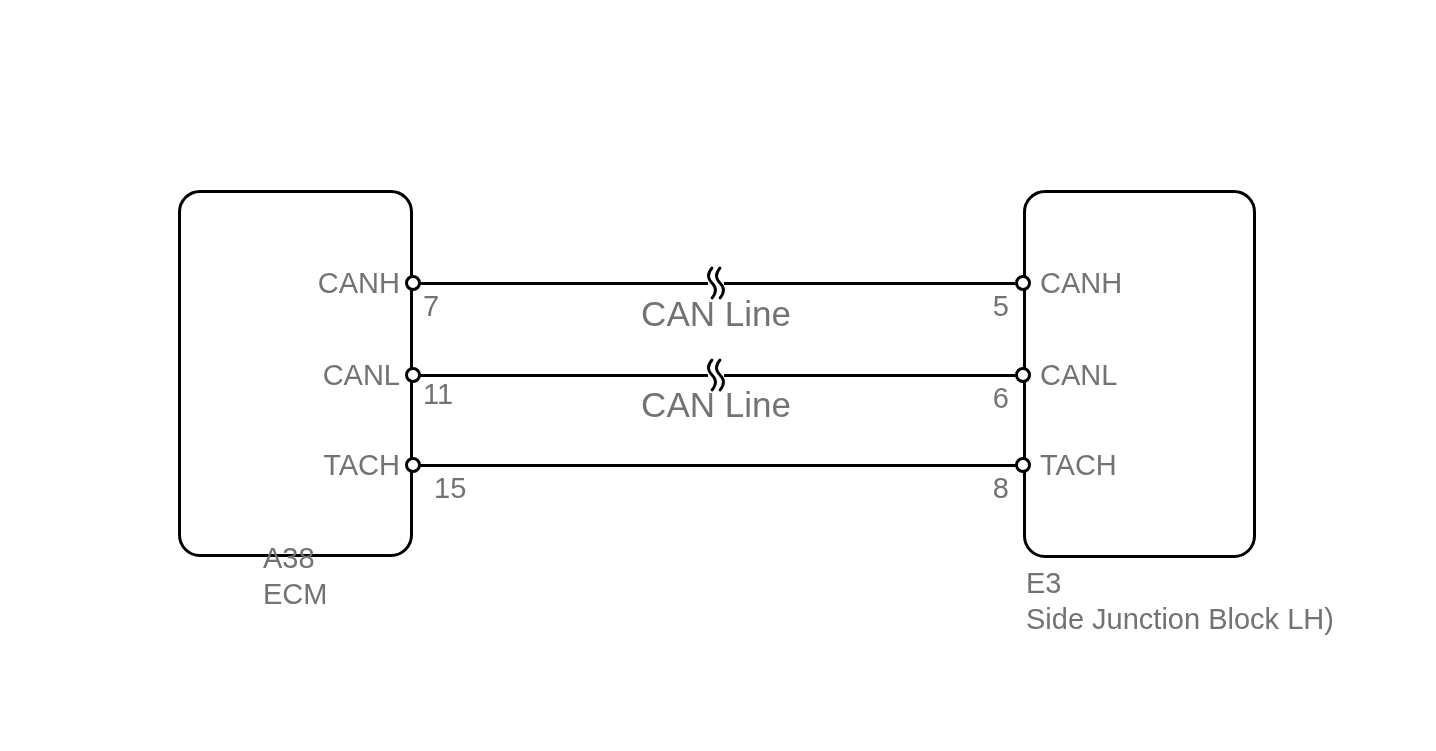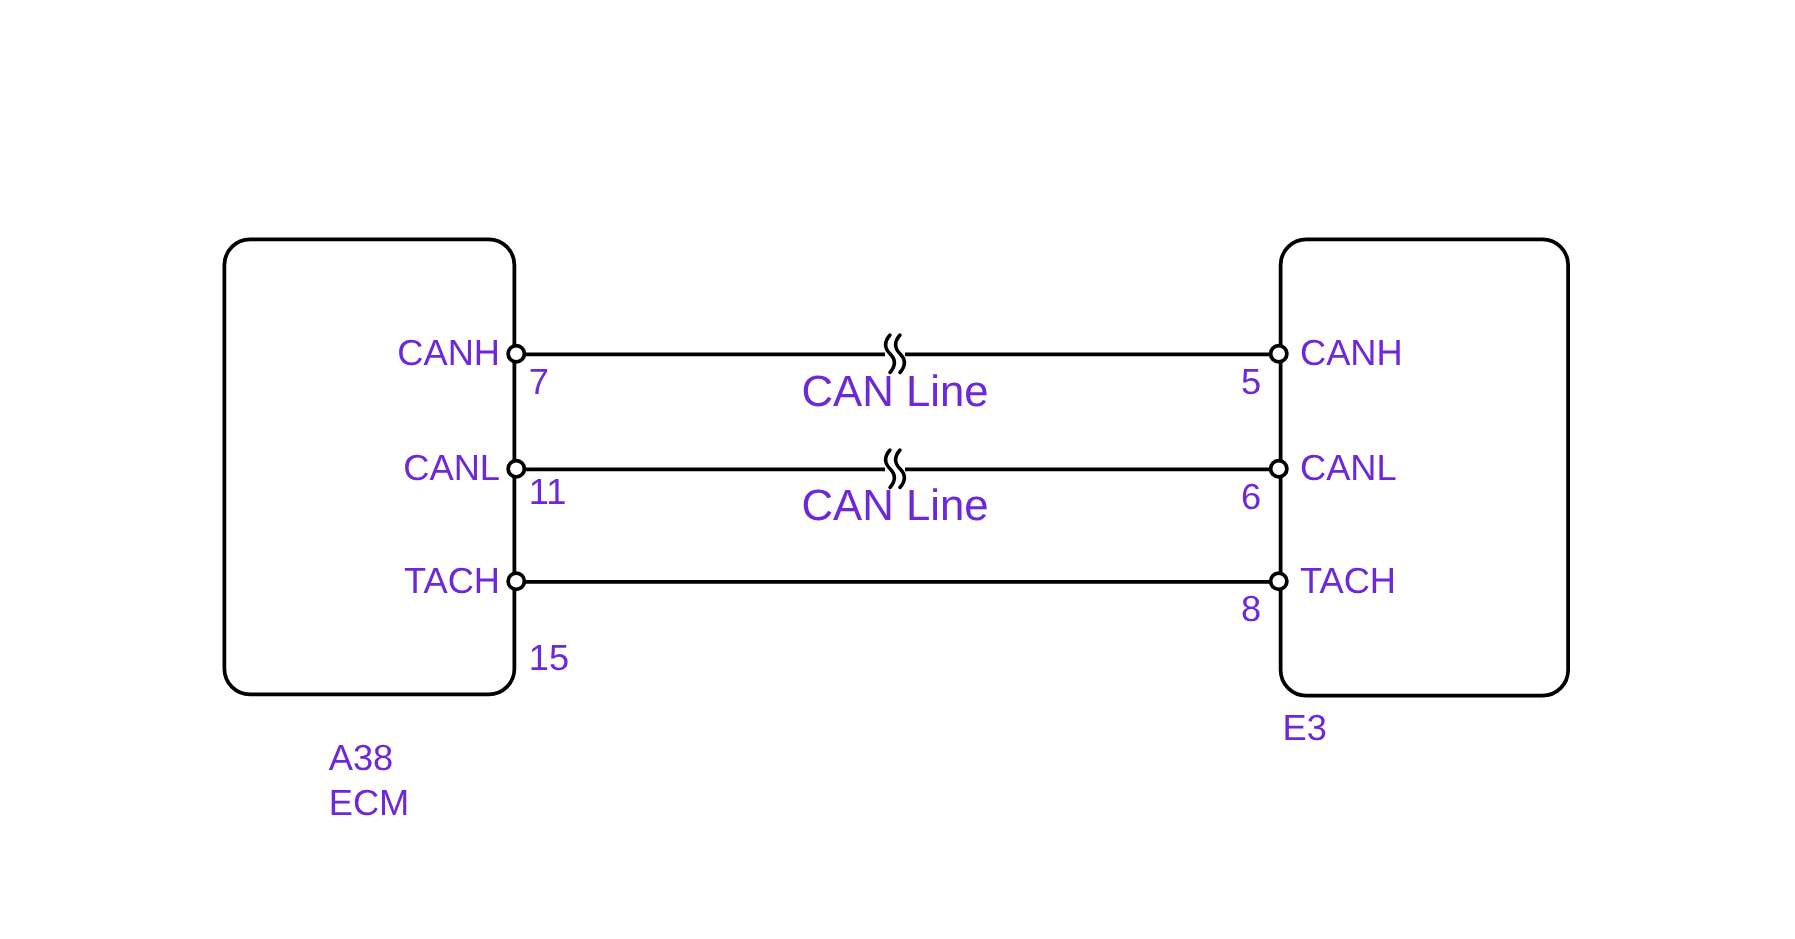--- a/index.html
+++ b/index.html
@@ -6,21 +6,21 @@
     margin: 0;
     padding: 0;
     background: #ffffff;
   }
   .canvas {
     position: relative;
     width: 1436px;
     height: 751px;
     background: #ffffff;
     font-family: "Liberation Sans", sans-serif;
-    color: #6d28d9;
+    color: #737373;
     overflow: hidden;
   }
   .box {
     position: absolute;
     box-sizing: border-box;
     border: 3px solid #000000;
     border-radius: 22px;
     background: #ffffff;
     z-index: 0;
   }
@@ -99,34 +99,35 @@
   <div class="pin-circle" style="left:1015px; top:275px;"></div>
   <div class="pin-circle" style="left:1015px; top:367px;"></div>
   <div class="pin-circle" style="left:1015px; top:457px;"></div>
 
   <div class="lbl ralign" style="right:1036px; top:269px;">CANH</div>
   <div class="lbl ralign" style="right:1036px; top:361px;">CANL</div>
   <div class="lbl ralign" style="right:1036px; top:451px;">TACH</div>
 
   <div class="lbl" style="left:423px; top:292px;">7</div>
   <div class="lbl" style="left:423px; top:380px;">11</div>
-  <div class="lbl" style="left:423px; top:474px;margin-top:39px;">15</div>
+  <div class="lbl" style="left:434px; top:474px;">15</div>
 
   <div class="lbl ralign" style="right:427px; top:292px;">5</div>
   <div class="lbl ralign" style="right:427px; top:384px;">6</div>
   <div class="lbl ralign" style="right:427px; top:474px;">8</div>
 
   <div class="lbl" style="left:1040px; top:269px;">CANH</div>
   <div class="lbl" style="left:1040px; top:361px;">CANL</div>
   <div class="lbl" style="left:1040px; top:451px;">TACH</div>
 
   <div class="wire-label" style="left:716px; top:299px;">CAN Line</div>
   <div class="wire-label" style="left:716px; top:390px;">CAN Line</div>
 
-  <div class="caption" style="left:263px; top:589px;">
+  <div class="caption" style="left:263px; top:540px;">
     <div>A38</div>
     <div>ECM</div>
   </div>
   <div class="caption" style="left:1026px; top:565px;">
     <div>E3</div>
+    <div>Side Junction Block LH)</div>
   </div>
 
 </div>
 
 </body></html>

